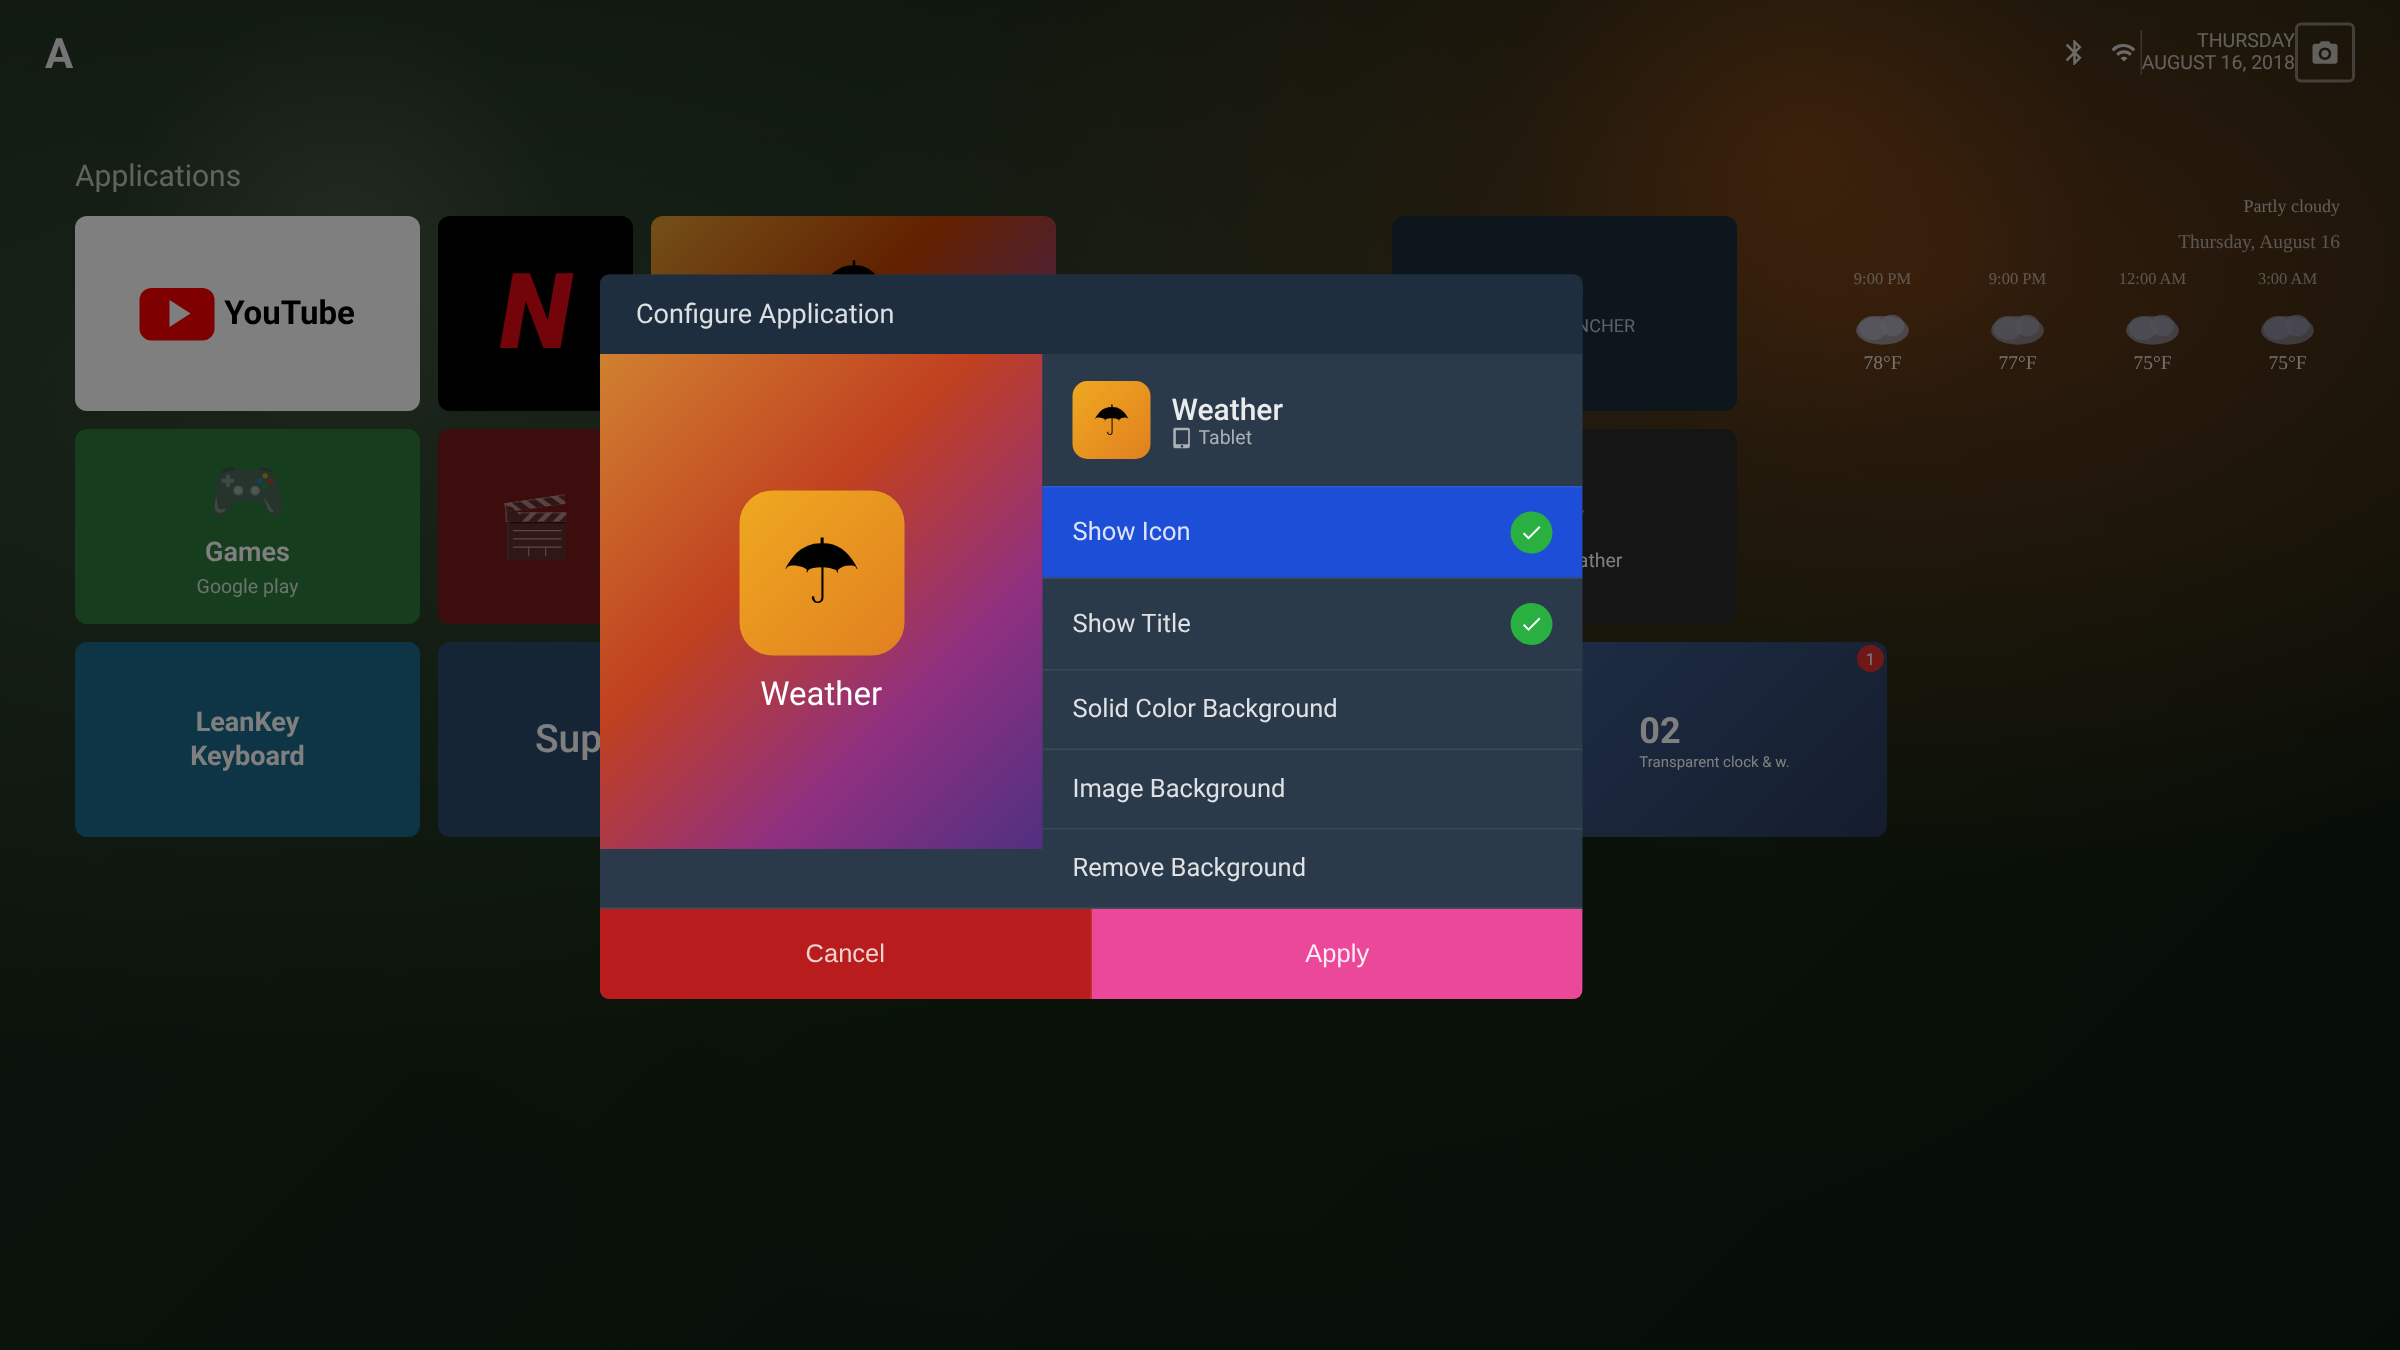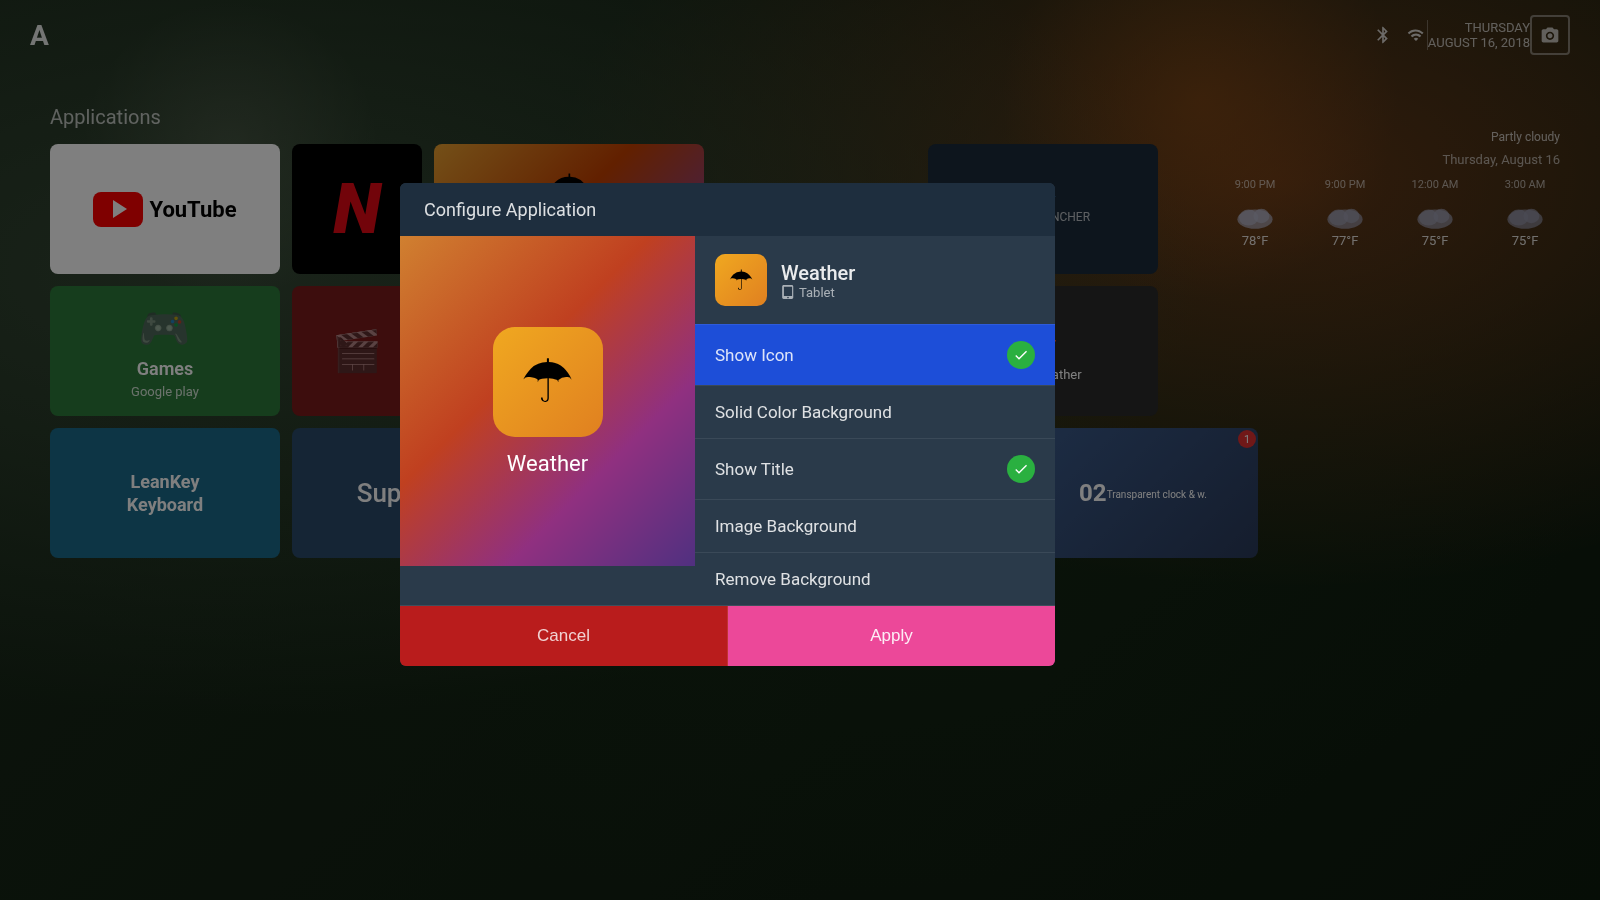--- a/index.html
+++ b/index.html
@@ -102,20 +102,21 @@
     .weather-strip {
       position: absolute;
       top: 130px;
       right: 40px;
       display: flex;
       flex-direction: column;
       align-items: flex-end;
       gap: 5px;
       z-index: 1;
       color: rgba(255,255,255,0.85);
+      font-family: Liberation Serif, serif;
     }
 
     .weather-row {
       display: flex;
       gap: 20px;
       align-items: flex-start;
     }
 
     .weather-item {
       display: flex;
@@ -373,22 +374,22 @@
     
     .supersu-content {
       color: white;
       font-size: 26px;
       font-weight: 500;
     }
 
     
     .clock-content {
       display: flex;
-      flex-direction: row;
-      align-items: center;
+      flex-direction: column;
+      align-items: flex-start;
       color: white;
       font-size: 12px;
     }
 
     
     .overlay {
       position: absolute;
       inset: 0;
       background: rgba(0,0,0,0.5);
       z-index: 10;
@@ -810,33 +811,33 @@
       <div class="option-row highlighted">
         <span class="option-label">Show Icon</span>
         <div class="check-circle">
           <svg width="16" height="16" viewBox="0 0 24 24" fill="white">
             <path d="M9 16.17L4.83 12l-1.42 1.41L9 19 21 7l-1.41-1.41z"></path>
           </svg>
         </div>
       </div>
 
       <div class="option-row">
-        <span class="option-label">Solid Color Background</span>
-      </div>
-
-      <div class="option-row">
         <span class="option-label">Show Title</span>
         <div class="check-circle">
           <svg width="16" height="16" viewBox="0 0 24 24" fill="white">
             <path d="M9 16.17L4.83 12l-1.42 1.41L9 19 21 7l-1.41-1.41z"></path>
           </svg>
         </div>
       </div>
 
       <div class="option-row">
+        <span class="option-label">Solid Color Background</span>
+      </div>
+
+      <div class="option-row">
         <span class="option-label">Image Background</span>
       </div>
 
       <div class="option-row">
         <span class="option-label">Remove Background</span>
       </div>
     </div>
   </div>
 
   <div class="dialog-footer">

